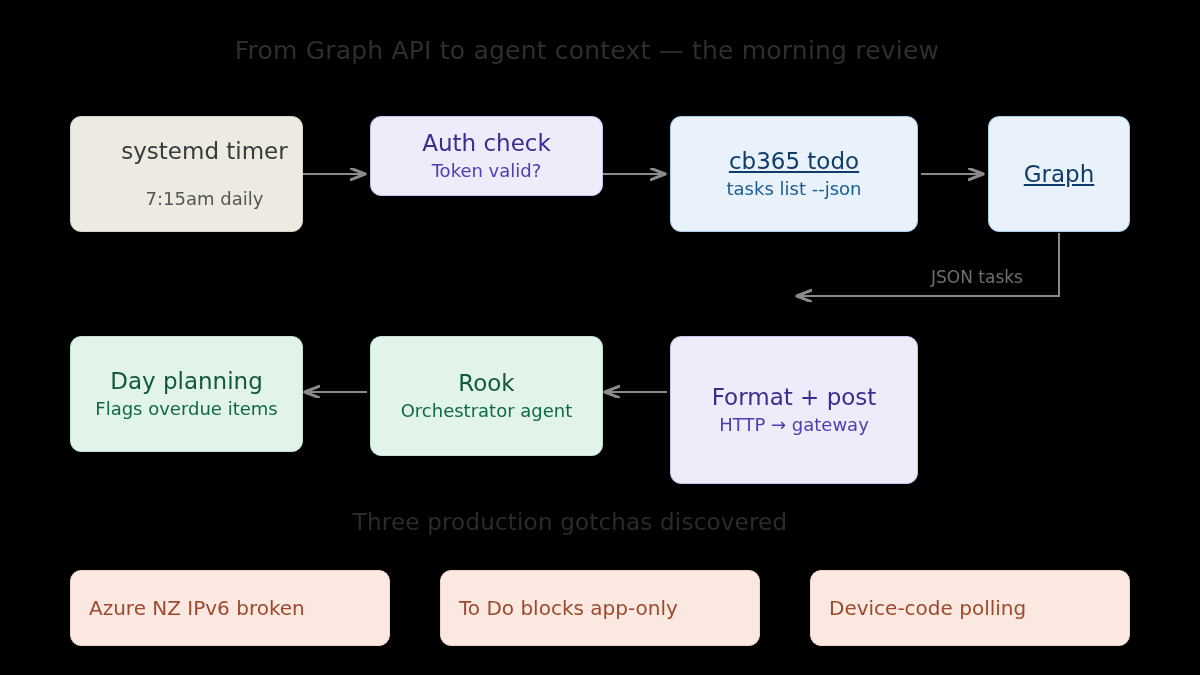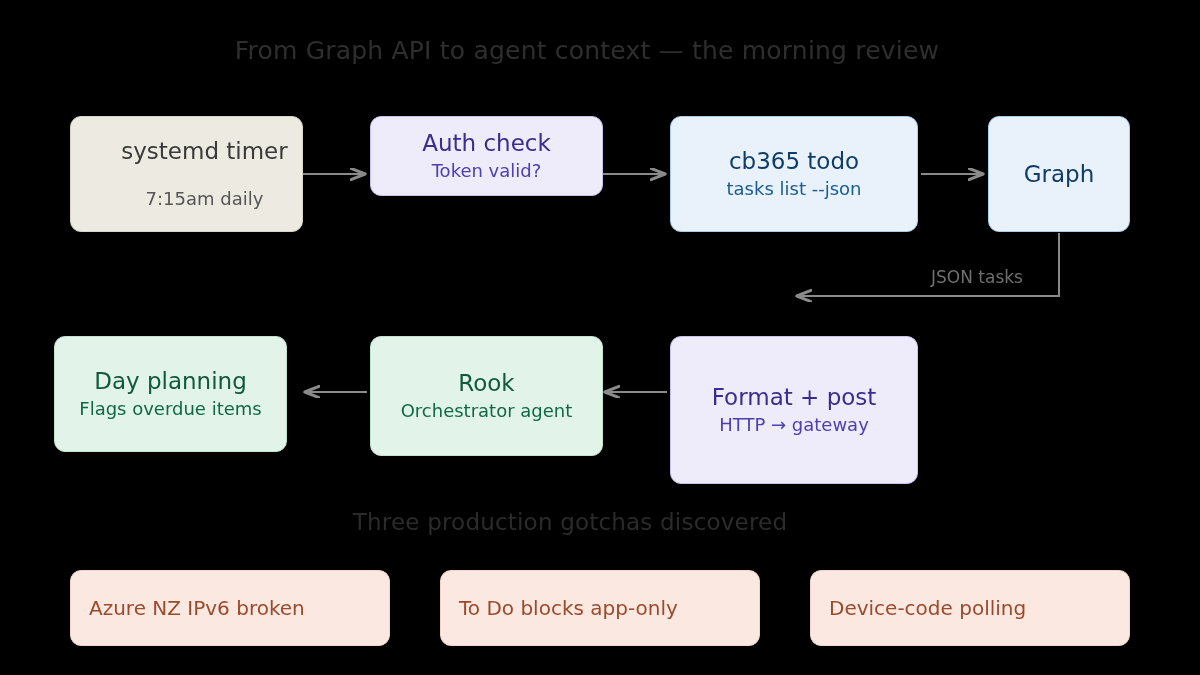--- a/index.html
+++ b/index.html
@@ -67,21 +67,21 @@
   
   .v-cream   { background: #eceae1; border: 1px solid #d8d5c8; }
   .v-cream .line1 { color: #3a3a3a; }
   .v-cream .line2 { color: #555555; margin-top: 23px; }
 
   .v-lav     { background: #eeebfb; border: 1px solid #c9c1ef; }
   .v-lav .line1 { color: #3b2d8f; }
   .v-lav .line2 { color: #4c3fae; }
 
   .v-blue    { background: #e9f2fb; border: 1px solid #a8cdea; }
-  .v-blue .line1 { color: #0f3c68; }
+  .v-blue .line1 { color: #0f3c68; text-decoration: underline; }
   .v-blue .line2 { color: #1a5c92; }
 
   .v-mint    { background: #e2f3e9; border: 1px solid #bfe3cf; }
   .v-mint .line1 { color: #10593a; }
   .v-mint .line2 { color: #0f6a44; }
 
   .gotcha {
     position: absolute;
     box-sizing: border-box;
     background: #fbe9e1;
@@ -139,21 +139,21 @@
   <div class="line1">cb365 todo</div>
   <div class="line2">tasks list --json</div>
 </div>
 
 <div class="node v-blue" style="left:988px; top:116px; width:142px; height:116px;">
   <div class="line1">Graph</div>
 </div>
 
 <div class="edge-label" style="left:931px; top:267px;">JSON tasks</div>
 
-<div class="node v-mint" style="left:54px; top:336px; width:233px; height:116px;">
+<div class="node v-mint" style="left:70px; top:336px; width:233px; height:116px;">
   <div class="line1">Day planning</div>
   <div class="line2">Flags overdue items</div>
 </div>
 
 <div class="node v-mint" style="left:370px; top:336px; width:233px; height:120px;">
   <div class="line1">Rook</div>
   <div class="line2">Orchestrator agent</div>
 </div>
 
 <div class="node v-lav" style="left:670px; top:336px; width:248px; height:148px;">

